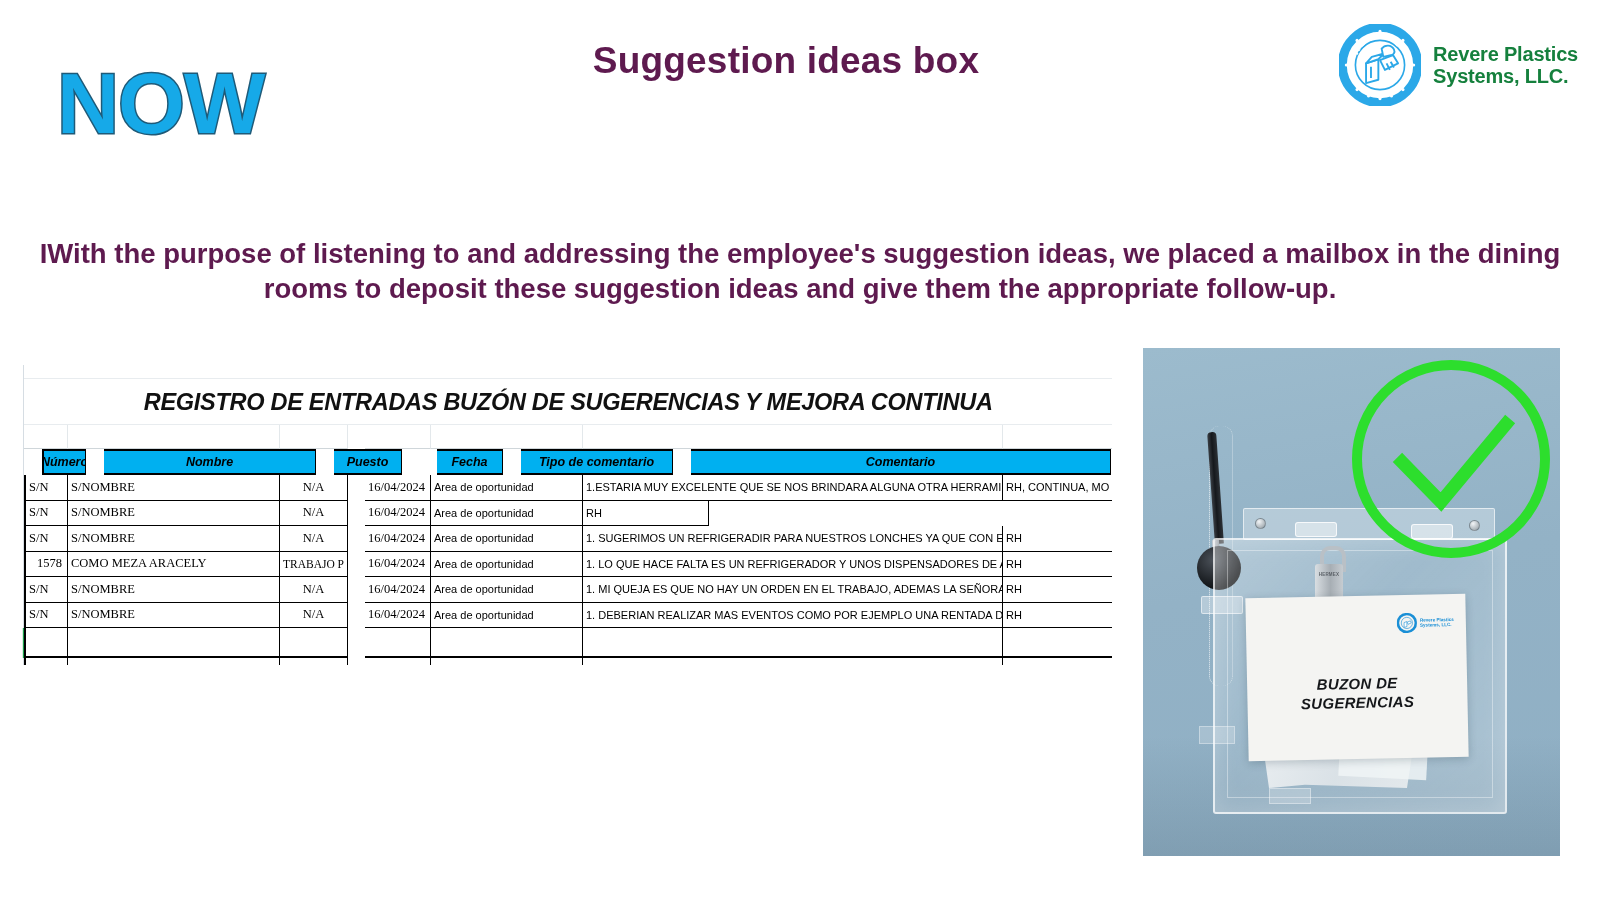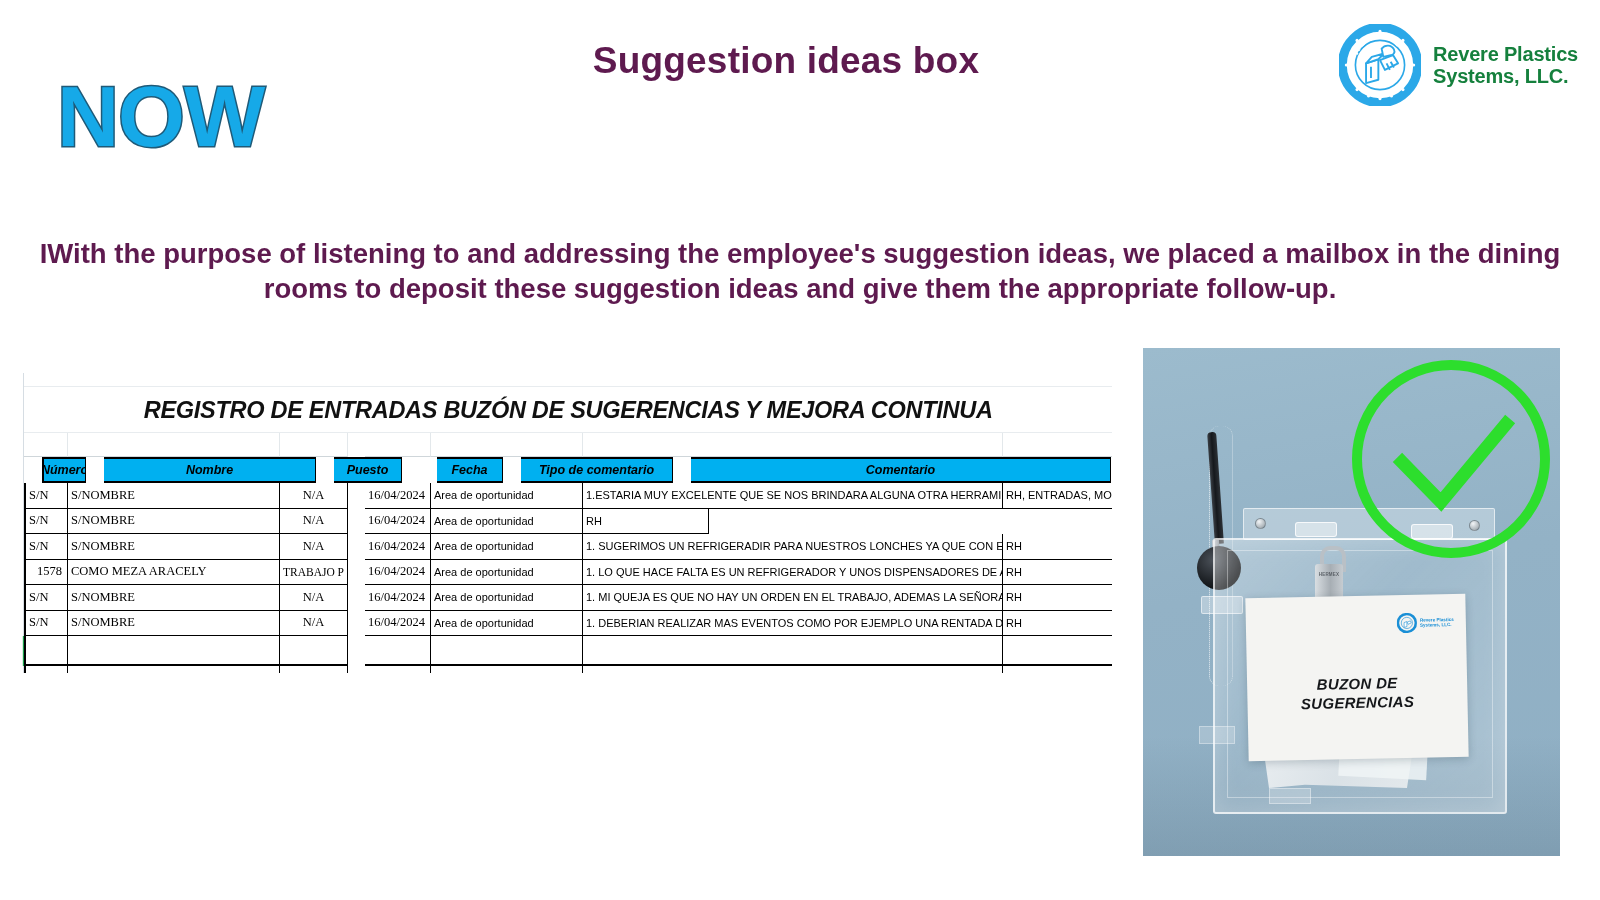--- a/index.html
+++ b/index.html
@@ -15,21 +15,20 @@
   
   #now-word{
     position:absolute;left:57px;top:60px;
     font-family:"Liberation Sans", sans-serif;
     font-size:86px;font-weight:bold;letter-spacing:-1px;
     color:#16A9E8;
     -webkit-text-stroke:3px #1F5A78;
     paint-order:stroke fill;
     line-height:1;
     white-space:nowrap;
-    margin-top:13px;
   }
 
   
   #slide-title{
     position:absolute;left:0;top:40px;width:1600px;
     text-align:center;
     font-size:37px;font-weight:bold;
     color:#5E1A4F;
     letter-spacing:.2px;
     transform:translateX(-14px);
@@ -52,21 +51,21 @@
   #body-copy{
     position:absolute;left:36px;top:236px;width:1528px;
     text-align:center;
     font-size:27.5px;font-weight:bold;line-height:1.28;
     color:#5E1A4F;
     font-family:"Liberation Sans", sans-serif;
   }
 
   
   #sheet{
-    position:absolute;left:22px;top:373px;
+    position:absolute;left:22px;top:365px;
     width:1090px;height:300px;
     background:#ffffff;
     overflow:hidden;
     font-family:"Liberation Serif", serif;
   }
   #sheet-inner{position:absolute;left:-12px;top:0;width:1102px;}
 
   .gutter{
     width:14px;flex:none;
     background:#ffffff;
@@ -371,21 +370,21 @@
     </div>
 
     <div class="srow drow">
       <div class="gutter">5</div>
       <div class="c w-num first">S/N</div>
       <div class="c w-nom">S/NOMBRE</div>
       <div class="c w-pue ctr">N/A</div>
       <div class="c w-fec rgt">16/04/2024</div>
       <div class="c w-tip tiny">Area de oportunidad</div>
       <div class="c w-com tiny">1.ESTARIA MUY EXCELENTE QUE SE NOS BRINDARA ALGUNA OTRA HERRAMIENTAPAR</div>
-      <div class="c w-res tiny">RH, ENTRADAS, MO</div>
+      <div class="c w-res tiny">RH, CONTINUA, MO</div>
     </div>
 
     <div class="srow drow">
       <div class="gutter">6</div>
       <div class="c w-num first">S/N</div>
       <div class="c w-nom">S/NOMBRE</div>
       <div class="c w-pue ctr">N/A</div>
       <div class="c w-fec rgt">16/04/2024</div>
       <div class="c w-tip tiny">Area de oportunidad</div>
       <div class="c w-res tiny">RH</div>

